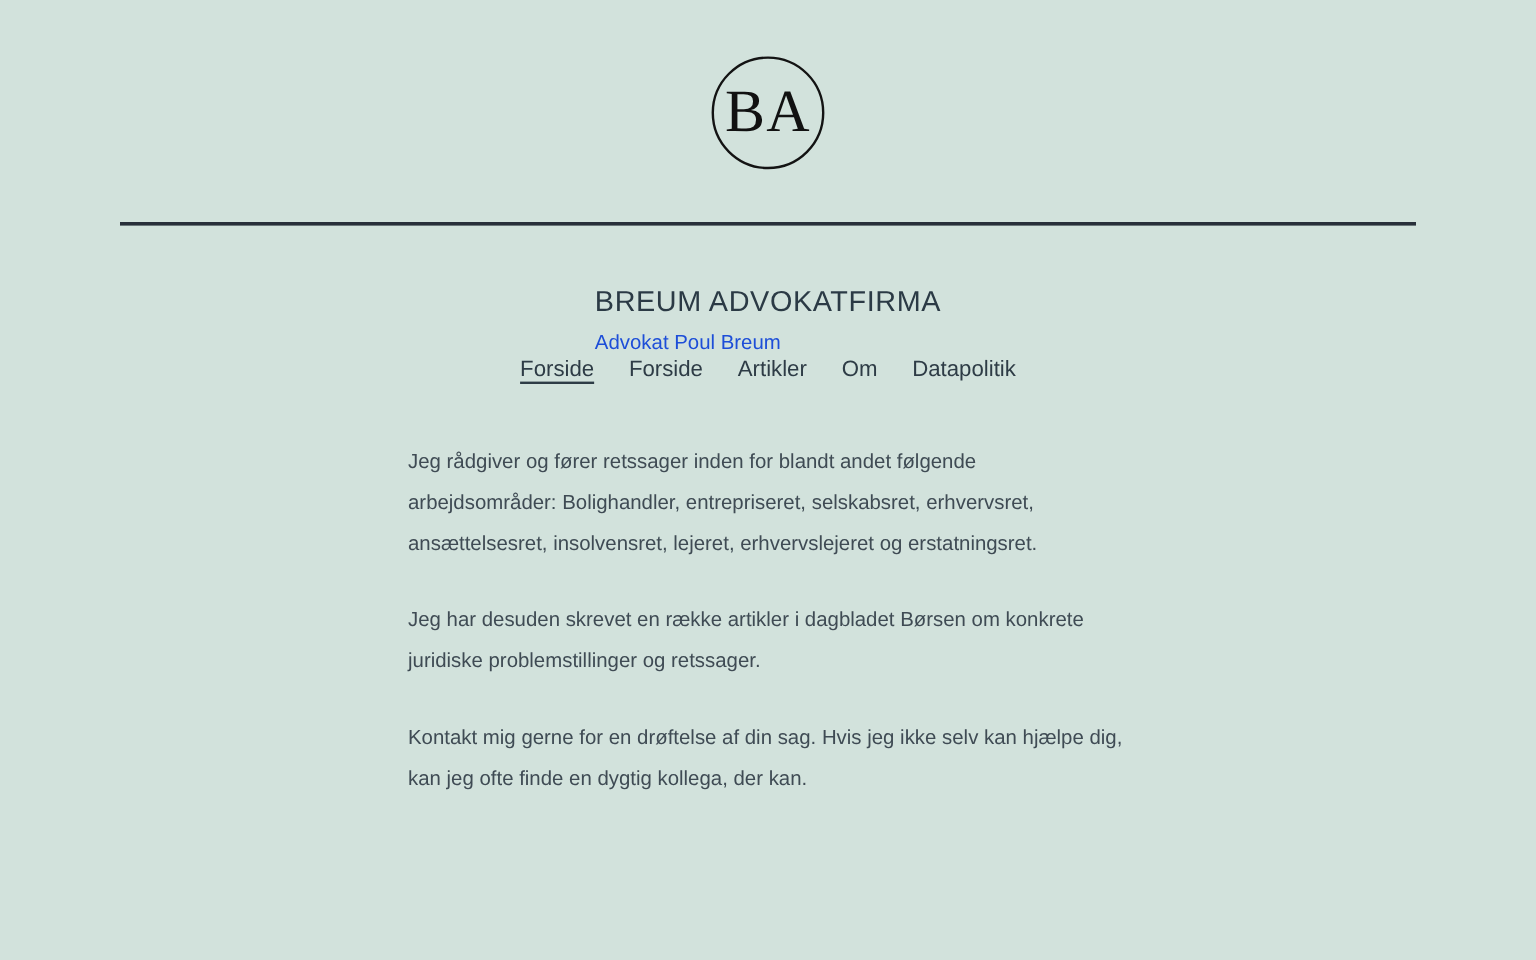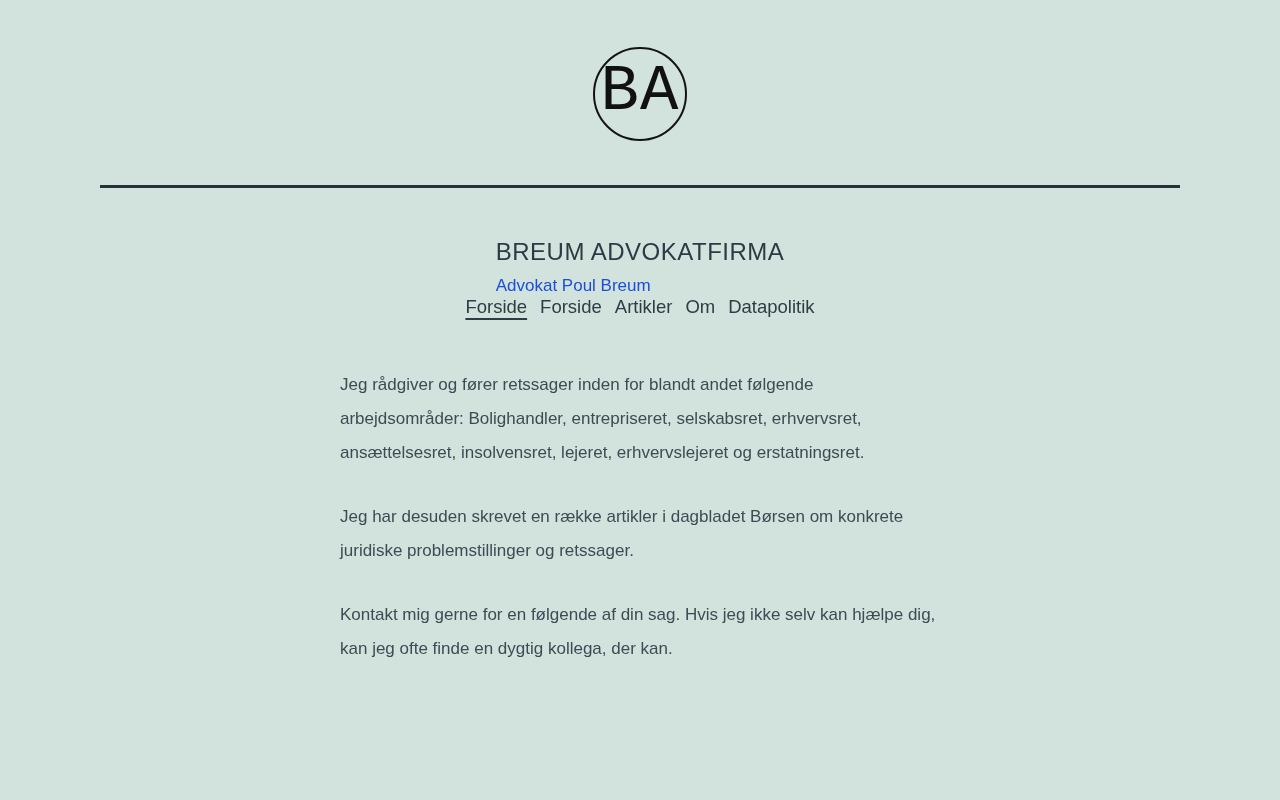--- a/index.html
+++ b/index.html
@@ -33,22 +33,22 @@
     border: 2px solid #131313;
     border-radius: 50%;
     display: flex;
     align-items: center;
     justify-content: center;
     text-decoration: none;
     cursor: pointer;
   }
 
   .logo-monogram {
-    font-family: Liberation Mono, monospace;
-    font-size: 64px;
+    font-family: Liberation Serif, serif;
+    font-size: 50px;
     line-height: 1;
     color: #111111;
     letter-spacing: 1px;
     padding-bottom: 4px;
   }
 
   .header-rule {
     height: 0;
     border: 0;
     border-top: 3px solid #28303a;
@@ -74,21 +74,21 @@
 
   .branding .site-tagline {
     margin-top: 10px;
     font-size: 17px;
     color: #1d4ed8;
   }
 
   .site-nav ul {
     list-style: none;
     display: flex;
-    column-gap: 13px;
+    column-gap: 29px;
   }
 
   .site-nav a {
     font-size: 18.5px;
     color: #2e3c46;
     text-decoration: none;
     cursor: pointer;
   }
 
   .site-nav a.active {
@@ -146,14 +146,14 @@
           <a>Datapolitik</a>
         </li>
       </ul>
     </nav>
   </div>
 </header>
 
 <main class="site-content">
   <p>Jeg rådgiver og fører retssager inden for blandt andet følgende arbejdsområder: Bolighandler, entrepriseret, selskabsret, erhvervsret, ansættelsesret, insolvensret, lejeret, erhvervslejeret og erstatningsret.</p>
   <p>Jeg har desuden skrevet en række artikler i dagbladet Børsen om konkrete juridiske problemstillinger og retssager.</p>
-  <p>Kontakt mig gerne for en følgende af din sag. Hvis jeg ikke selv kan hjælpe dig, kan jeg ofte finde en dygtig kollega, der kan.</p>
+  <p>Kontakt mig gerne for en drøftelse af din sag. Hvis jeg ikke selv kan hjælpe dig, kan jeg ofte finde en dygtig kollega, der kan.</p>
 </main>
 
 </body></html>

